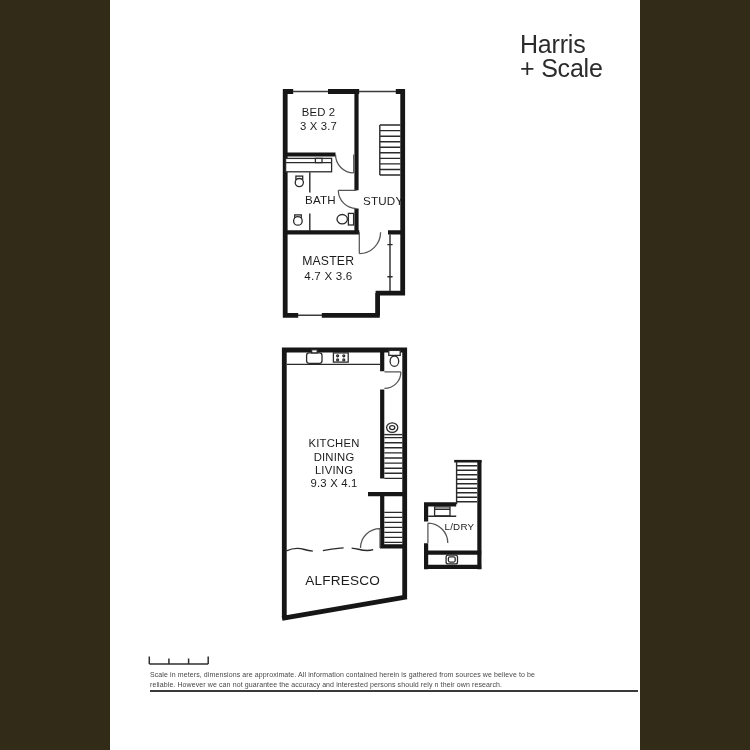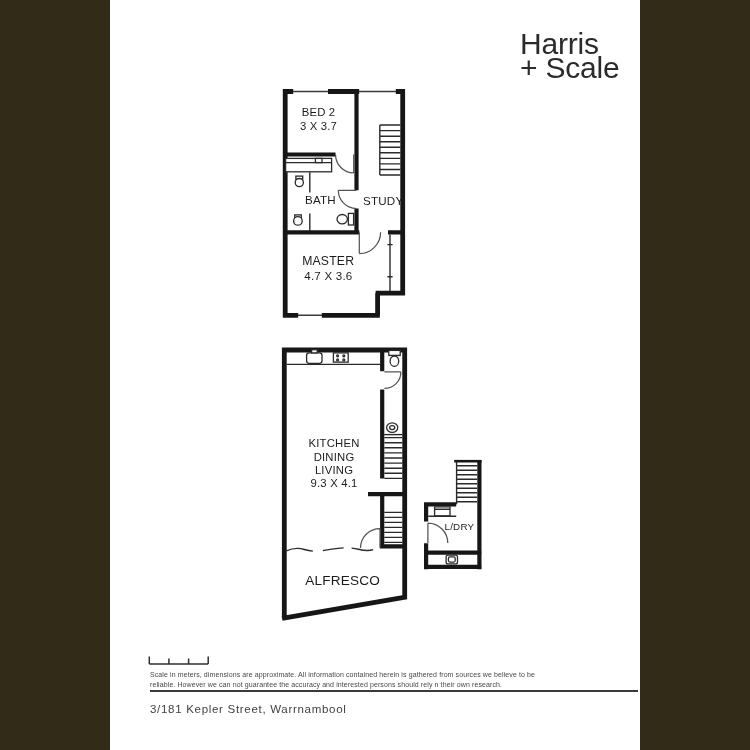--- a/index.html
+++ b/index.html
@@ -1,21 +1,21 @@
 <!DOCTYPE html>
 <html><head>
 <meta charset="utf-8">
 <style>
   html,body{margin:0;padding:0;background:#ffffff;}
   #canvas{position:relative;width:750px;height:750px;background:#ffffff;overflow:hidden;
           font-family:"Liberation Sans",sans-serif;}
   .frame-band{position:absolute;top:0;height:750px;background:#322b17;}
   #frame-left{left:0;width:110px;}
   #frame-right{left:640px;width:110px;}
-  #brand{position:absolute;left:520px;top:32px;color:#2b2b2b;font-size:30px;line-height:24px;
+  #brand{position:absolute;left:520px;top:32px;color:#2b2b2b;font-size:25px;line-height:24px;
          letter-spacing:-0.2px;white-space:nowrap;}
   #plan-svg{position:absolute;left:0;top:0;}
   .wall-outer{stroke:#161616;stroke-width:4.8;fill:none;stroke-linecap:butt;}
   .wall-inner{stroke:#161616;stroke-width:4.2;fill:none;stroke-linecap:butt;}
   .win{stroke:#3a3a3a;stroke-width:1.6;fill:none;}
   .thin{stroke:#2a2a2a;stroke-width:1.4;fill:none;}
   .fix{stroke:#2a2a2a;stroke-width:1.3;fill:#ffffff;}
   .door{stroke:#555555;stroke-width:1.25;fill:none;}
   .capline{stroke:#161616;stroke-width:2.6;fill:none;}
   .scalebar{stroke:#2f2f2f;stroke-width:1.5;fill:none;}
@@ -196,15 +196,14 @@
     </g>
   </svg>
 
   <div id="disclaimer">
     <div>Scale in meters, dimensions are approximate. All information contained herein is gathered from sources we believe to be</div>
     <div>reliable. However we can not guarantee the accuracy and interested persons should rely n their own research.</div>
   </div>
 
   <div id="footer-divider"></div>
 
-  <div id="address">3/181 Kepler Street, Warrnambool</div>
 
 </div>
 
 </body></html>

